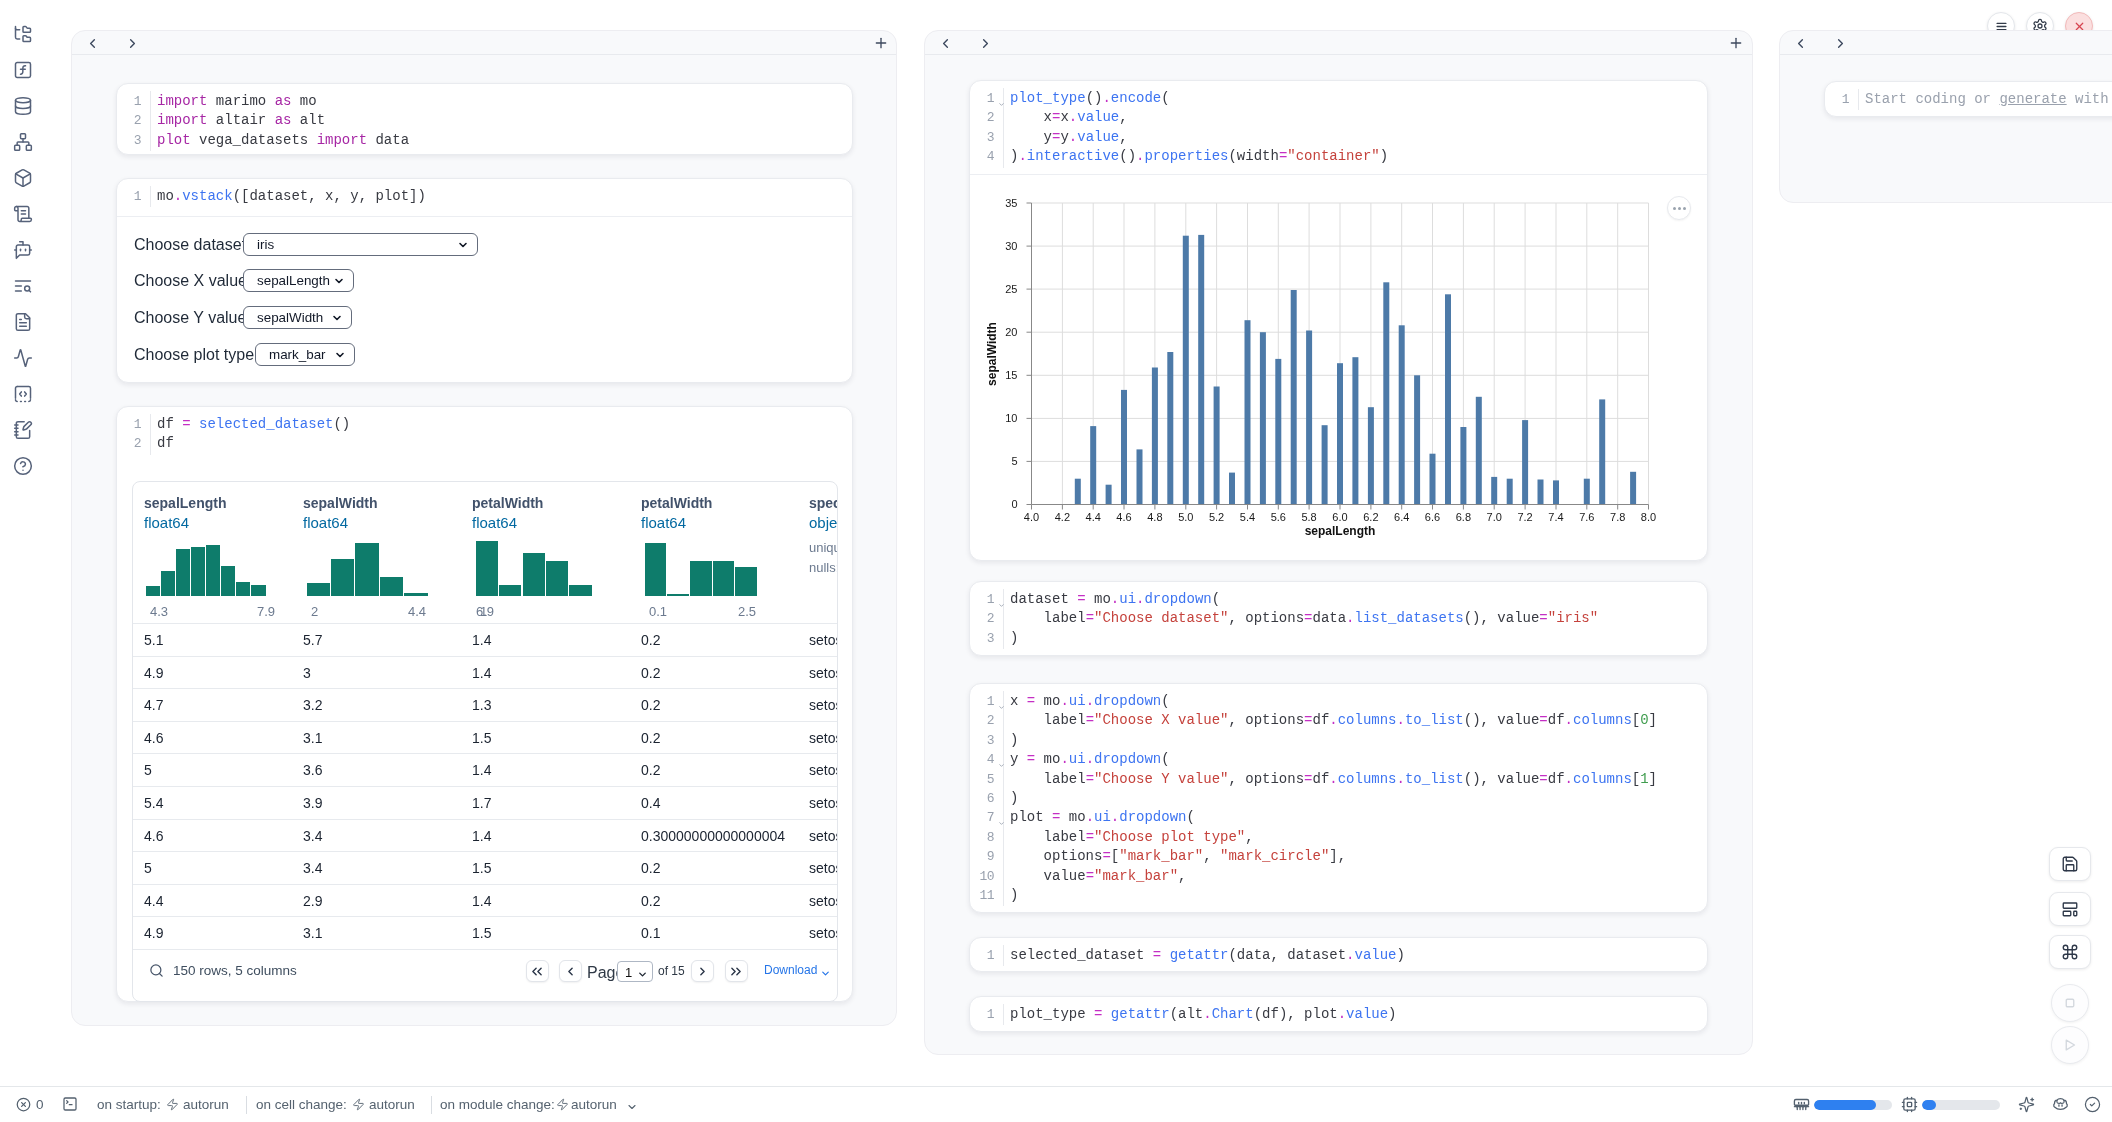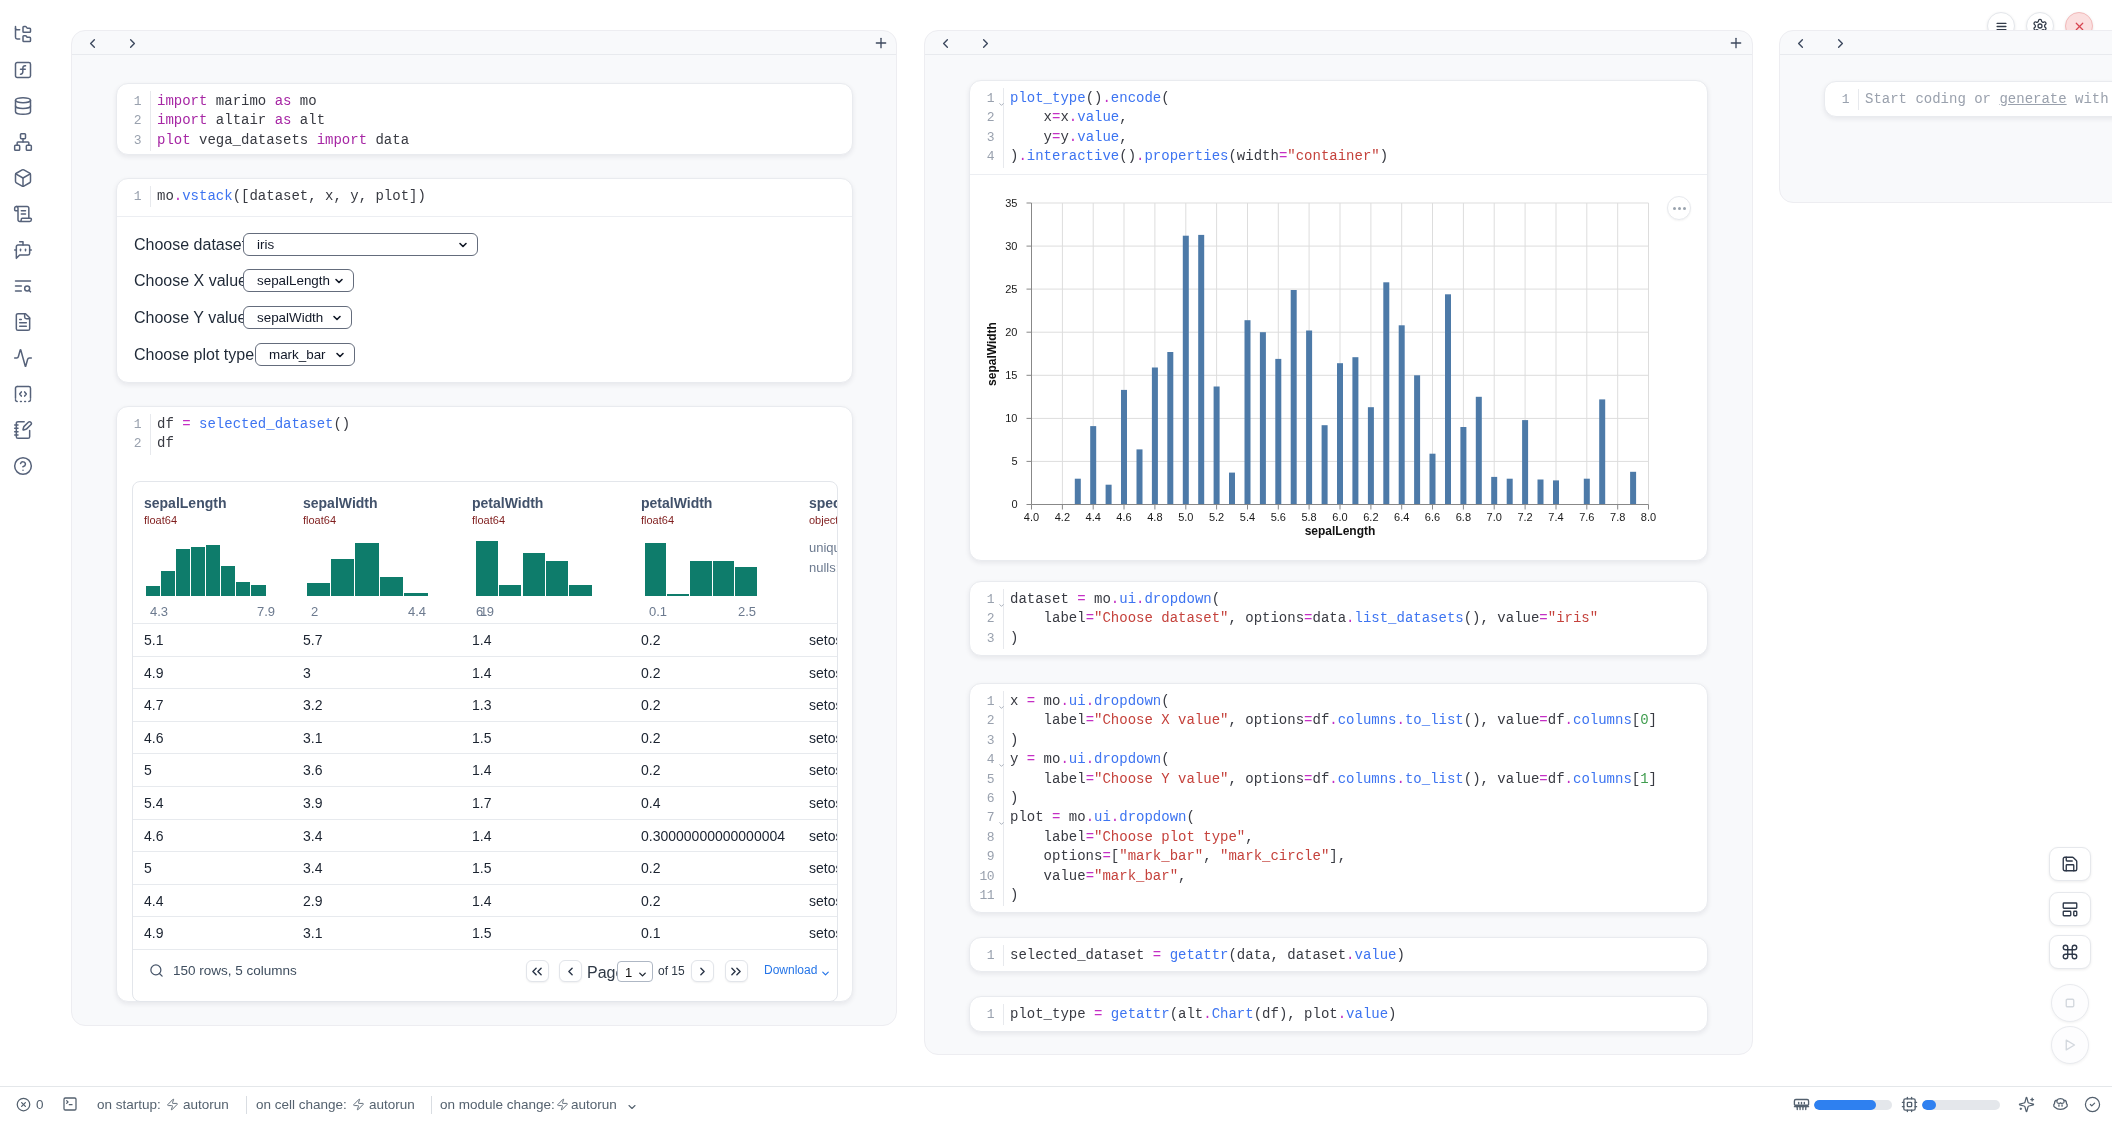--- a/index.html
+++ b/index.html
@@ -13,21 +13,21 @@
 .ln{position:absolute;left:-40px;width:24px;text-align:right;color:#99a1ae;font-size:13px;letter-spacing:-.5px}
 .fold{position:absolute;left:-12px;top:6px}
 .k{color:#a626a4}.o{color:#c42fc4}.f{color:#3d74f1}.s{color:#c5423c}.n{color:#3f9d4e}
 .out{border-top:1px solid #eceef2;position:absolute;left:0;right:0}
 .lbl{position:absolute;font-size:16px;color:#1f2937}
 .sel{position:absolute;height:23px;background:#fff;border:1.5px solid #646c7c;border-radius:6px;font-size:13.4px;color:#111827;padding:0 0 0 13px;display:flex;align-items:center}
 .sel .cv{position:absolute;right:8px;top:5px}
 .tbl{position:absolute;background:#fff;border:1px solid #e3e6eb;border-radius:8px;overflow:hidden}
 .hcol{position:absolute;font-size:14px}
 .hname{font-weight:bold;color:#42526b}
-.htype{color:#7f1d1d;font-size:11px;margin-top:3px}
+.htype{color:#0369a1;font-size:15px;margin-top:3px}
 .hrange{position:absolute;font-size:13px;color:#6c7a8f}
 .trow{position:absolute;left:0;right:0;height:32.6px;border-top:1px solid #e7eaee;font-size:14px;color:#1b2330}
 .trow span{position:absolute;top:8px}
 .pbtn{position:absolute;width:23px;height:22px;border:1px solid #e2e5ea;border-radius:6px;background:#fff;box-shadow:0 1px 2px rgba(0,0,0,.06);display:flex;align-items:center;justify-content:center}
 .sbtn{position:absolute;width:28px;height:28px;border:1px solid #e4e7eb;border-radius:50%;background:#fff;box-shadow:0 1px 3px rgba(0,0,0,.09);display:flex;align-items:center;justify-content:center}
 .fbtn{position:absolute;width:42px;height:34px;border:1px solid #e6e8ec;border-radius:9px;background:#fff;box-shadow:0 1px 3px rgba(0,0,0,.08);display:flex;align-items:center;justify-content:center}
 .cbtn{position:absolute;width:38px;height:38px;border:1px solid #e9ebef;border-radius:50%;background:#fdfdfe;box-shadow:0 1px 3px rgba(0,0,0,.06);display:flex;align-items:center;justify-content:center}
 .meter{position:absolute;height:10px;border-radius:5px;background:#e4e7eb;overflow:hidden}
 .meter i{position:absolute;left:0;top:0;bottom:0;background:#2e80f0;border-radius:5px}
 </style></head><body>

